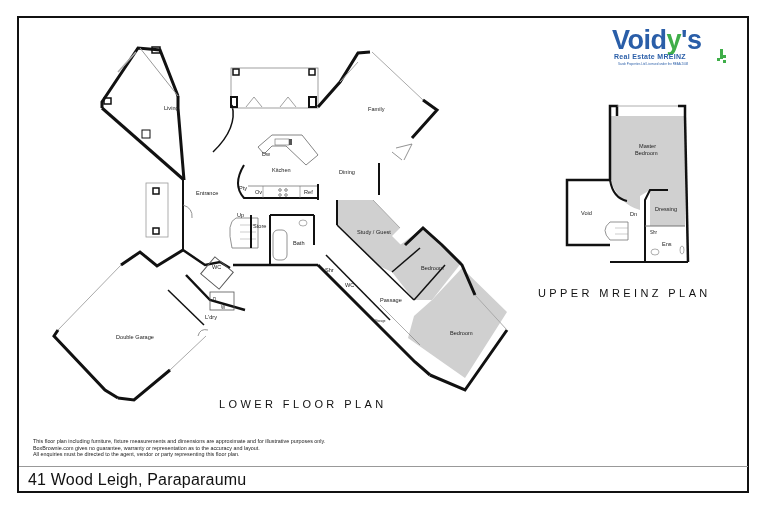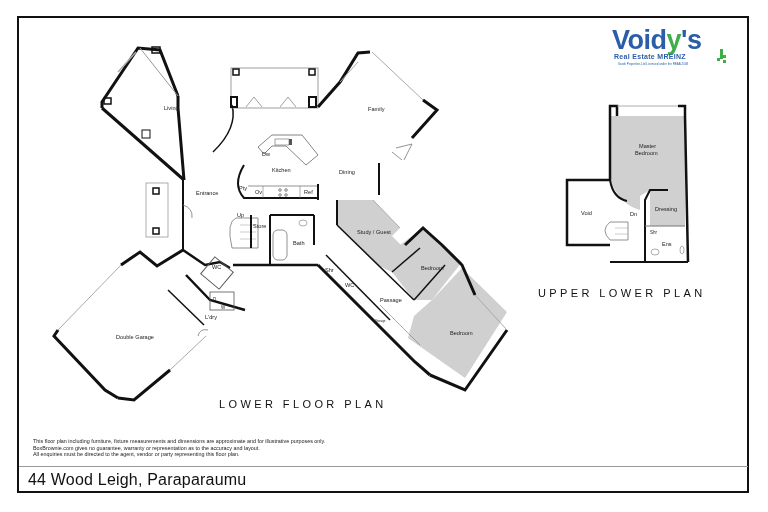--- a/index.html
+++ b/index.html
@@ -178,22 +178,22 @@
     <text class="rl" x="635" y="155">Bedroom</text>
     <text class="rl" x="581" y="215">Void</text>
     <text class="rl" x="655" y="211">Dressing</text>
     <text class="rl" x="630" y="216">Dn</text>
     <text class="rl" x="650" y="234" style="font-size:4.5px">Shr</text>
     <text class="rl" x="662" y="246">Ens</text>
   </g>
 </svg>
 
 <div class="plan-title lower-title">LOWER FLOOR PLAN</div>
-<div class="plan-title upper-title">UPPER LOWER PLAN</div>
+<div class="plan-title upper-title">UPPER MREINZ PLAN</div>
 
 <div class="disclaimer">
   <div>This floor plan including furniture, fixture measurements and dimensions are approximate and for illustrative purposes only.</div>
   <div>BoxBrownie.com gives no guarantee, warranty or representation as to the accuracy and layout.</div>
   <div>All enquiries must be directed to the agent, vendor or party representing this floor plan.</div>
 </div>
 
 <div class="divider"></div>
-<div class="address">44 Wood Leigh, Paraparaumu</div>
+<div class="address">41 Wood Leigh, Paraparaumu</div>
 
 </body></html>

